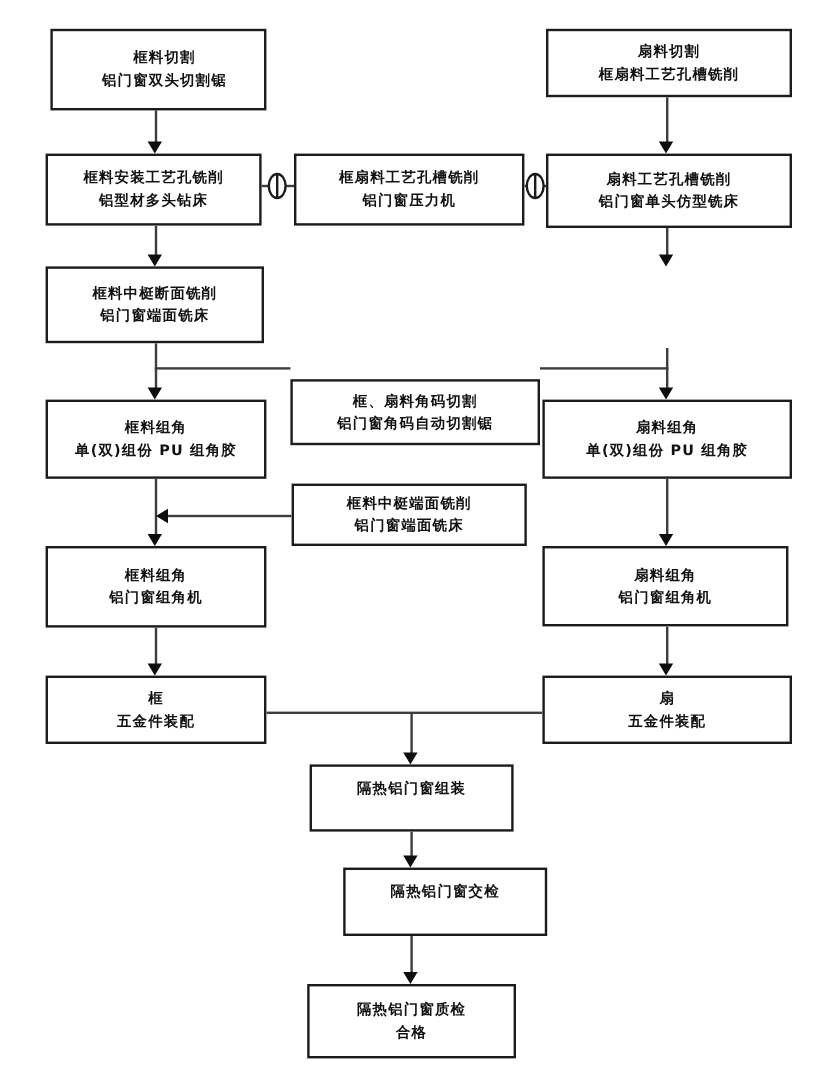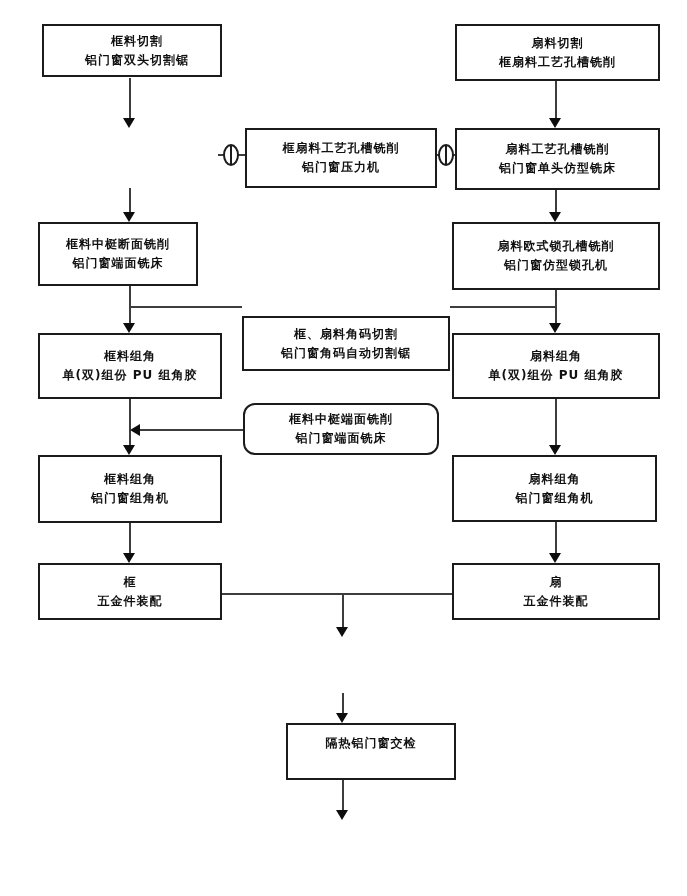--- a/index.html
+++ b/index.html
@@ -83,62 +83,62 @@
     width: 2px;
     margin-left: -1px;
     background: #1b1b1b;
   }
 </style>
 </head>
 <body>
 
 <div class="canvas">
 
-  <div class="box" style="left:42px; top:24px; width:180px; height:53px;padding-left:10px;">
+  <div class="box" style="left:42px; top:24px; width:180px; height:68px;padding-left:10px;">
     <span>框料切割</span>
     <span>铝门窗双头切割锯</span>
   </div>
   <div class="box" style="left:455px; top:24px; width:205px; height:57px;">
     <span>扇料切割</span>
     <span>框扇料工艺孔槽铣削</span>
   </div>
 
+  <div class="box" style="left:38px; top:128px; width:180px; height:60px;">
+    <span>框料安装工艺孔铣削</span>
+    <span>铝型材多头钻床</span>
+  </div>
   <div class="box" style="left:455px; top:128px; width:205px; height:62px;">
     <span>扇料工艺孔槽铣削</span>
     <span>铝门窗单头仿型铣床</span>
   </div>
   <div class="box" style="left:245px; top:128px; width:192px; height:60px;">
     <span>框扇料工艺孔槽铣削</span>
     <span>铝门窗压力机</span>
   </div>
 
-  <div class="box" style="left:38px; top:222px; width:160px; height:64px;">
+  <div class="box" style="left:38px; top:222px; width:182px; height:64px;">
     <span>框料中梃断面铣削</span>
     <span>铝门窗端面铣床</span>
-  </div>
-  <div class="box" style="left:452px; top:222px; width:208px; height:68px;">
-    <span>扇料欧式锁孔槽铣削</span>
-    <span>铝门窗仿型锁孔机</span>
   </div>
 
   <div class="box" style="left:242px; top:280px; width:208px; height:55px;margin-top:36px;">
     <span>框、扇料角码切割</span>
     <span>铝门窗角码自动切割锯</span>
   </div>
 
   <div class="box" style="left:38px; top:333px; width:184px; height:66px;">
     <span>框料组角</span>
     <span>单(双)组份 PU 组角胶</span>
   </div>
   <div class="box" style="left:452px; top:333px; width:208px; height:66px;">
     <span>扇料组角</span>
     <span>单(双)组份 PU 组角胶</span>
   </div>
 
-  <div class="box" style="left:243px; top:403px; width:196px; height:52px;border-radius:12px;">
+  <div class="box" style="left:243px; top:403px; width:196px; height:52px;">
     <span>框料中梃端面铣削</span>
     <span>铝门窗端面铣床</span>
   </div>
 
   <div class="box" style="left:38px; top:455px; width:184px; height:68px;">
     <span>框料组角</span>
     <span>铝门窗组角机</span>
   </div>
   <div class="box" style="left:452px; top:455px; width:205px; height:67px;">
     <span>扇料组角</span>
@@ -147,23 +147,30 @@
 
   <div class="box" style="left:38px; top:563px; width:184px; height:57px;">
     <span>框</span>
     <span>五金件装配</span>
   </div>
   <div class="box" style="left:452px; top:563px; width:208px; height:57px;">
     <span>扇</span>
     <span>五金件装配</span>
   </div>
 
+  <div class="box top-align" style="left:258px; top:637px; width:170px; height:56px;">
+    <span>隔热铝门窗组装</span>
+  </div>
   <div class="box top-align" style="left:258px; top:723px; width:170px; height:57px;margin-left:28px;">
     <span>隔热铝门窗交检</span>
   </div>
+  <div class="box" style="left:256px; top:820px; width:174px; height:62px;">
+    <span>隔热铝门窗质检</span>
+    <span>合格</span>
+  </div>
 
   <div class="vline" style="left:129px; top:78px;  height:42px;"></div>
   <div class="tri-down" style="left:123px; top:118px;"></div>
 
   <div class="vline" style="left:129px; top:188px; height:26px;"></div>
   <div class="tri-down" style="left:123px; top:212px;"></div>
 
   <div class="vline" style="left:129px; top:286px; height:39px;"></div>
   <div class="tri-down" style="left:123px; top:323px;"></div>
 

